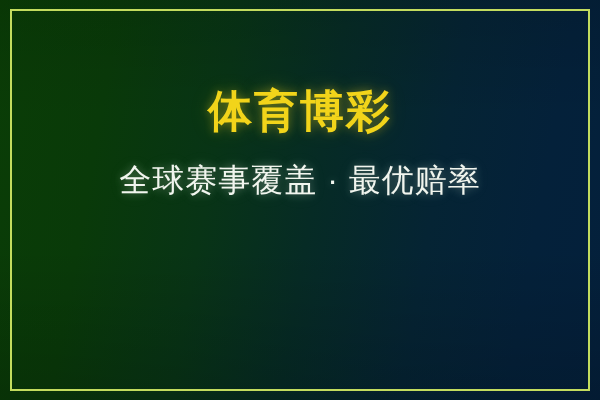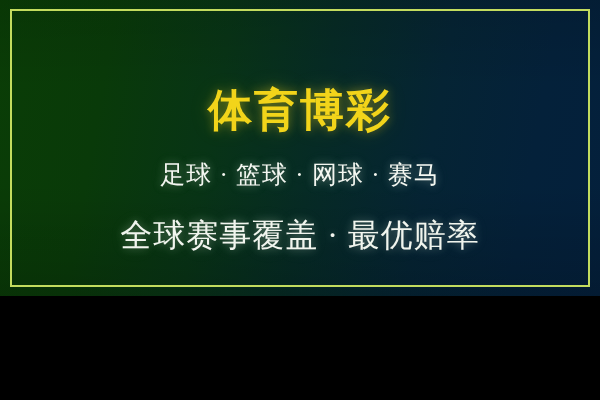--- a/index.html
+++ b/index.html
@@ -4,23 +4,23 @@
 <style>
   html, body {
     margin: 0;
     padding: 0;
     background: #000;
   }
 
   #banner {
     position: relative;
     width: 600px;
-    height: 296px;
+    height: 400px;
     overflow: hidden;
-    font-family: Liberation Serif, serif;
+    font-family: Liberation Sans, sans-serif;
     
     background: linear-gradient(
         100deg,
         #0a3d06 0%,
         #093a09 18%,
         #083416 36%,
         #062b25 52%,
         #052434 70%,
         #04213a 86%,
         #04203c 100%);
@@ -101,18 +101,17 @@
 </head>
 <body>
 
 <div id="banner">
 
   <div class="frame-border"></div>
 
   <div class="content">
     <div class="title">体育博彩</div>
 
-    <div class="subtitle-primary">足球 · 篮球 · 网球 · 赛马</div>
 
     <div class="subtitle-secondary">全球赛事覆盖 · 最优赔率</div>
   </div>
 
 </div>
 
 </body></html>

